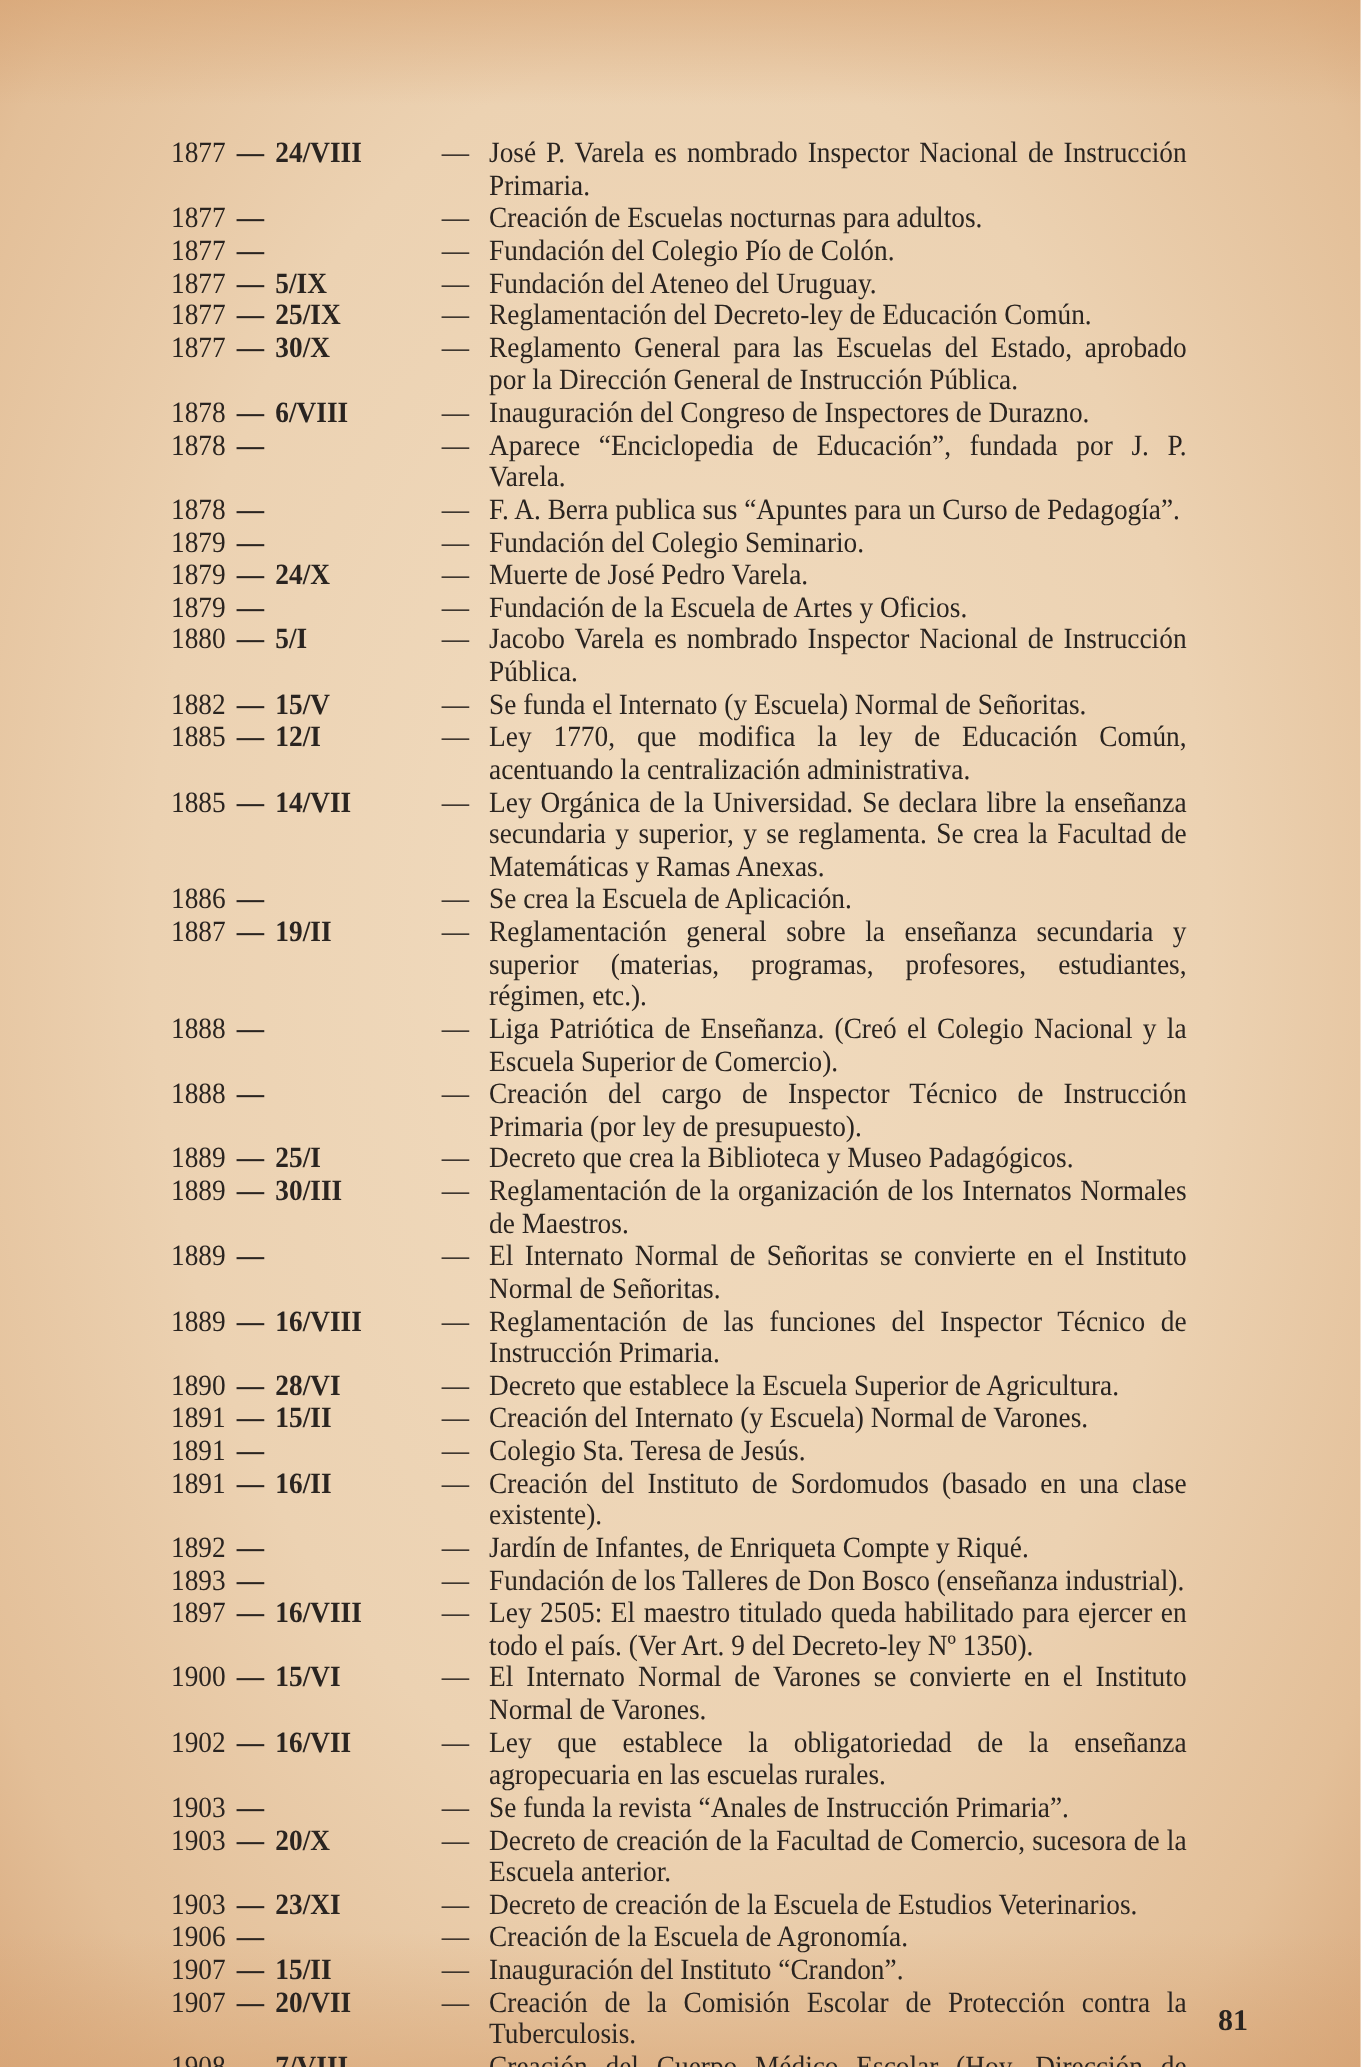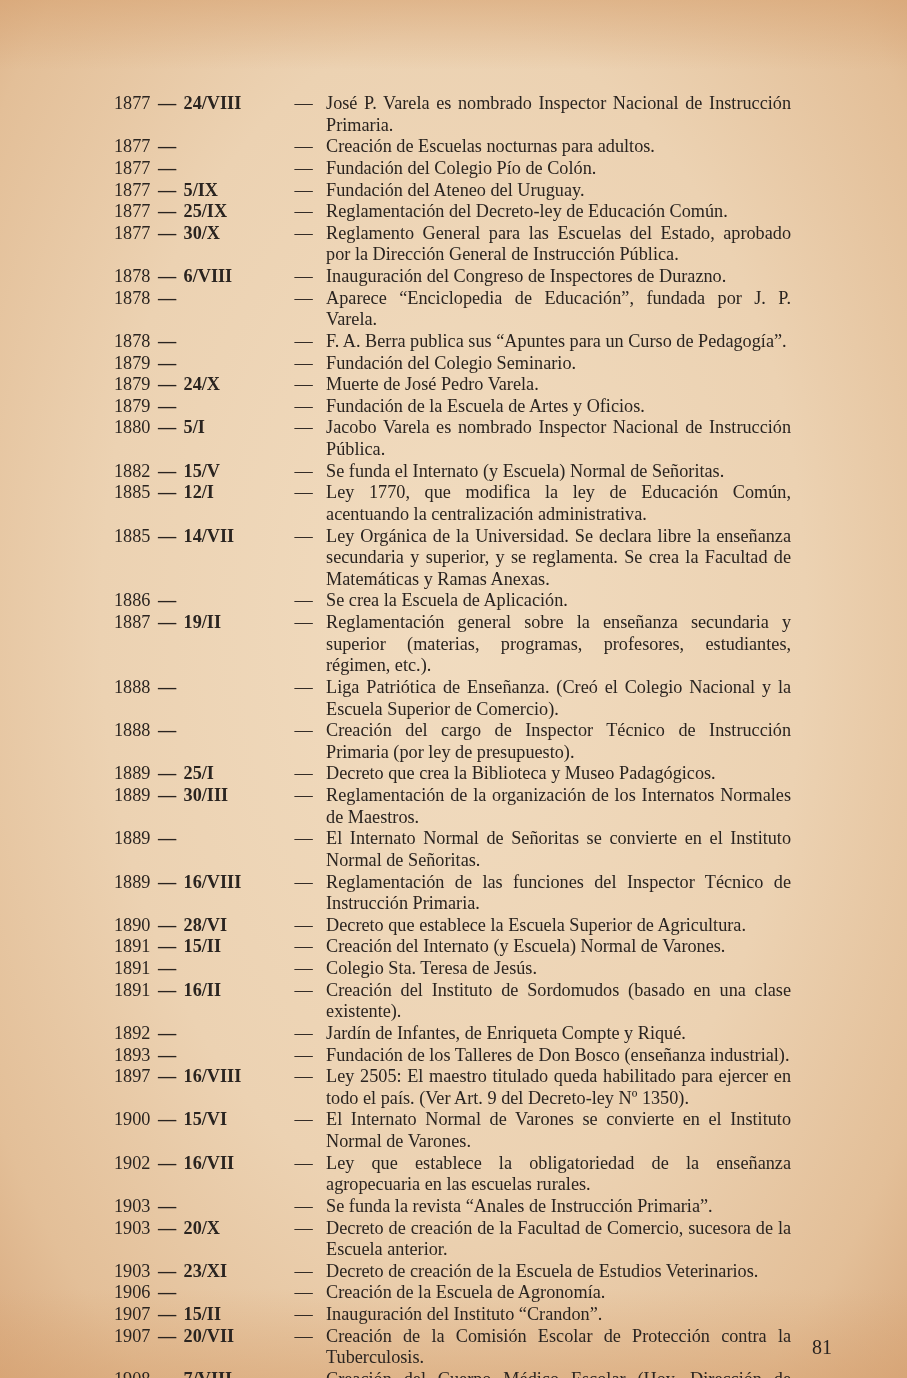--- a/index.html
+++ b/index.html
@@ -24,21 +24,21 @@
     font-size: 19.6px; line-height: 21.62px;
     transform: scaleX(0.93); transform-origin: left top;
   }
   .entry { display: flex; align-items: flex-start; }
   .col-date { width: 194px; flex: 0 0 194px; white-space: nowrap; font-weight: bold; }
   .col-date .year { font-weight: normal; }
   .col-dash { width: 34px; flex: 0 0 34px; }
   .col-text { flex: 1; text-align: justify; padding-right: 0; }
   .page-number {
     position: absolute; left: 812px; top: 1336px;
-    font-size: 20px; font-weight: normal;
+    font-size: 20px; font-weight: bold;
     font-family: "Liberation Serif", serif;
   }
 </style>
 </head>
 <body>
 
 <div class="page">
   <div class="top-fade"></div>
   <div class="bottom-fade"></div>
 

